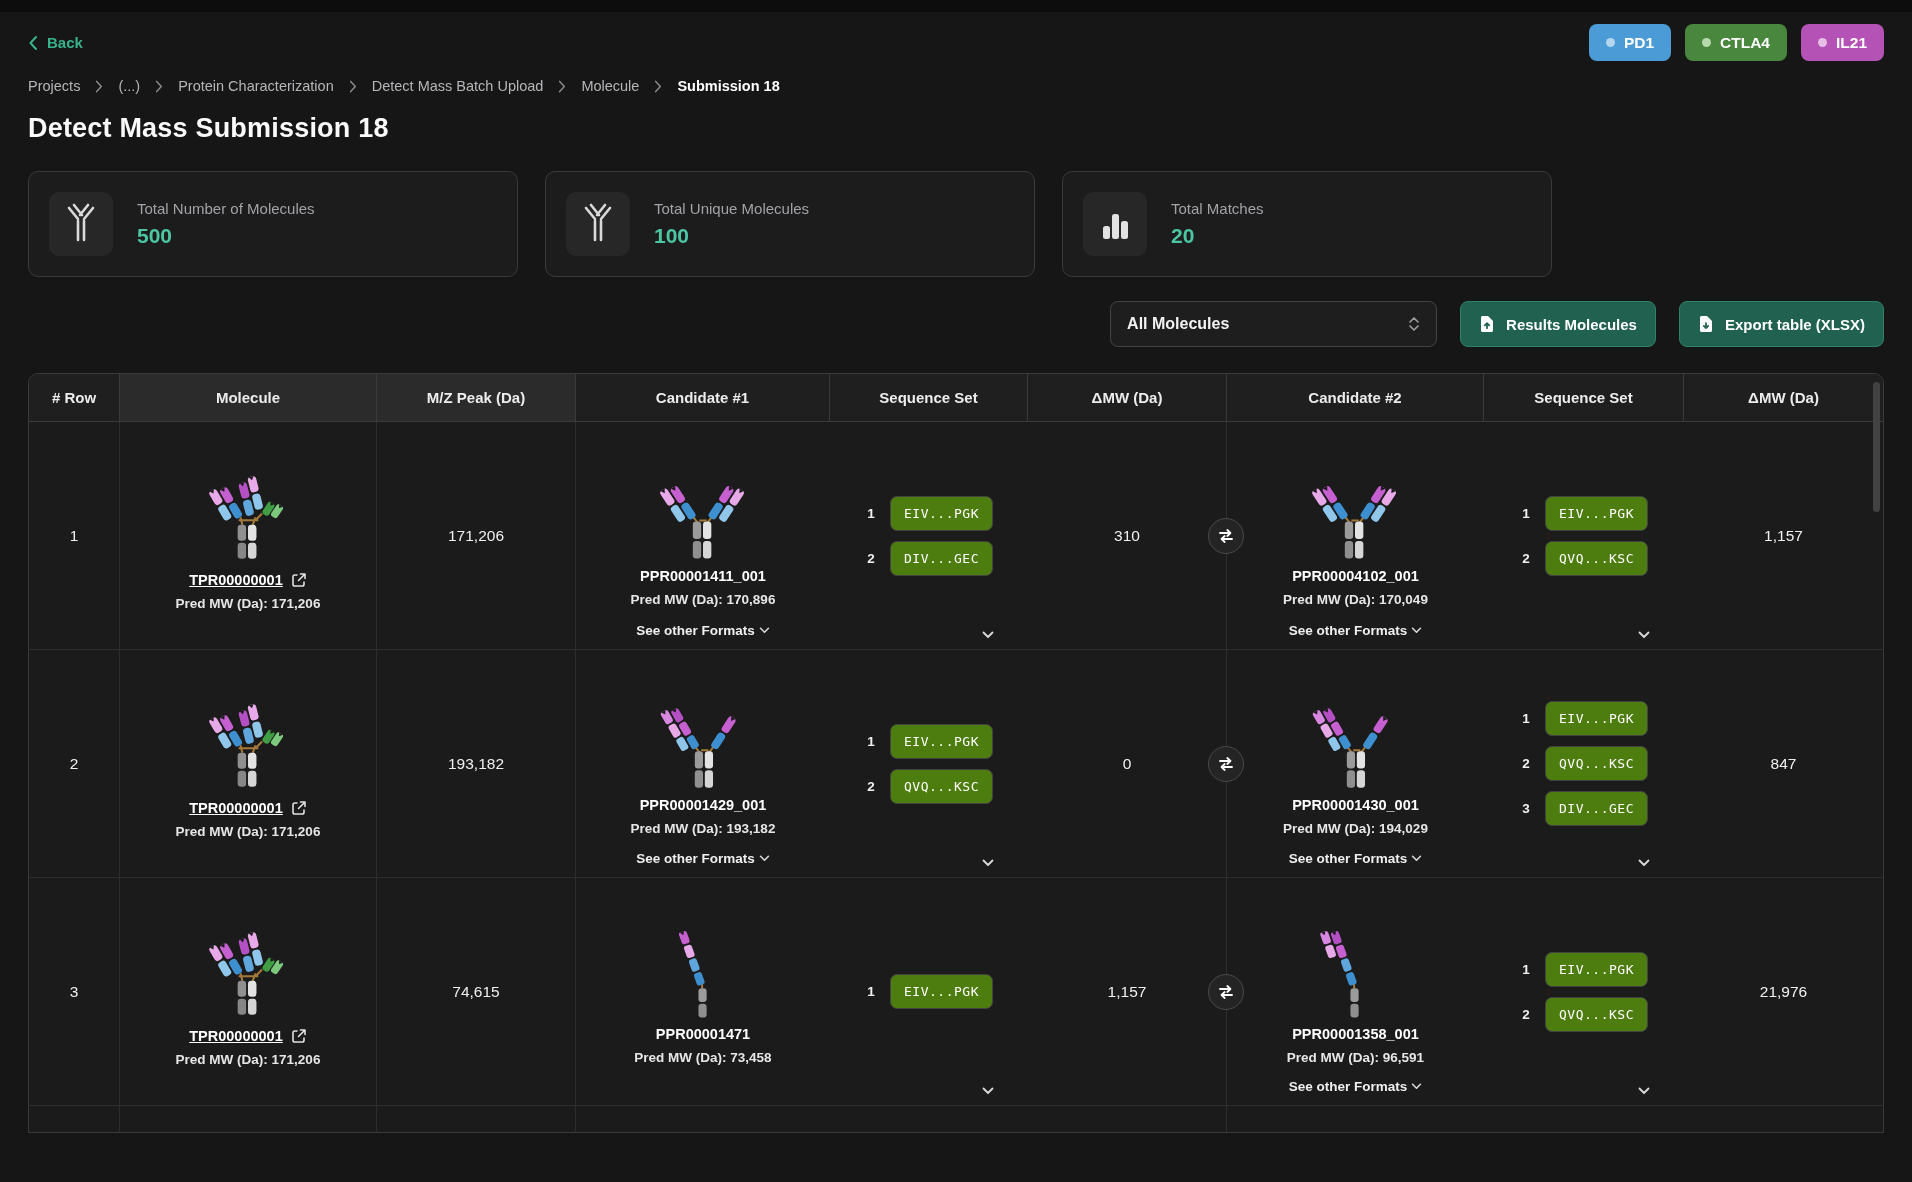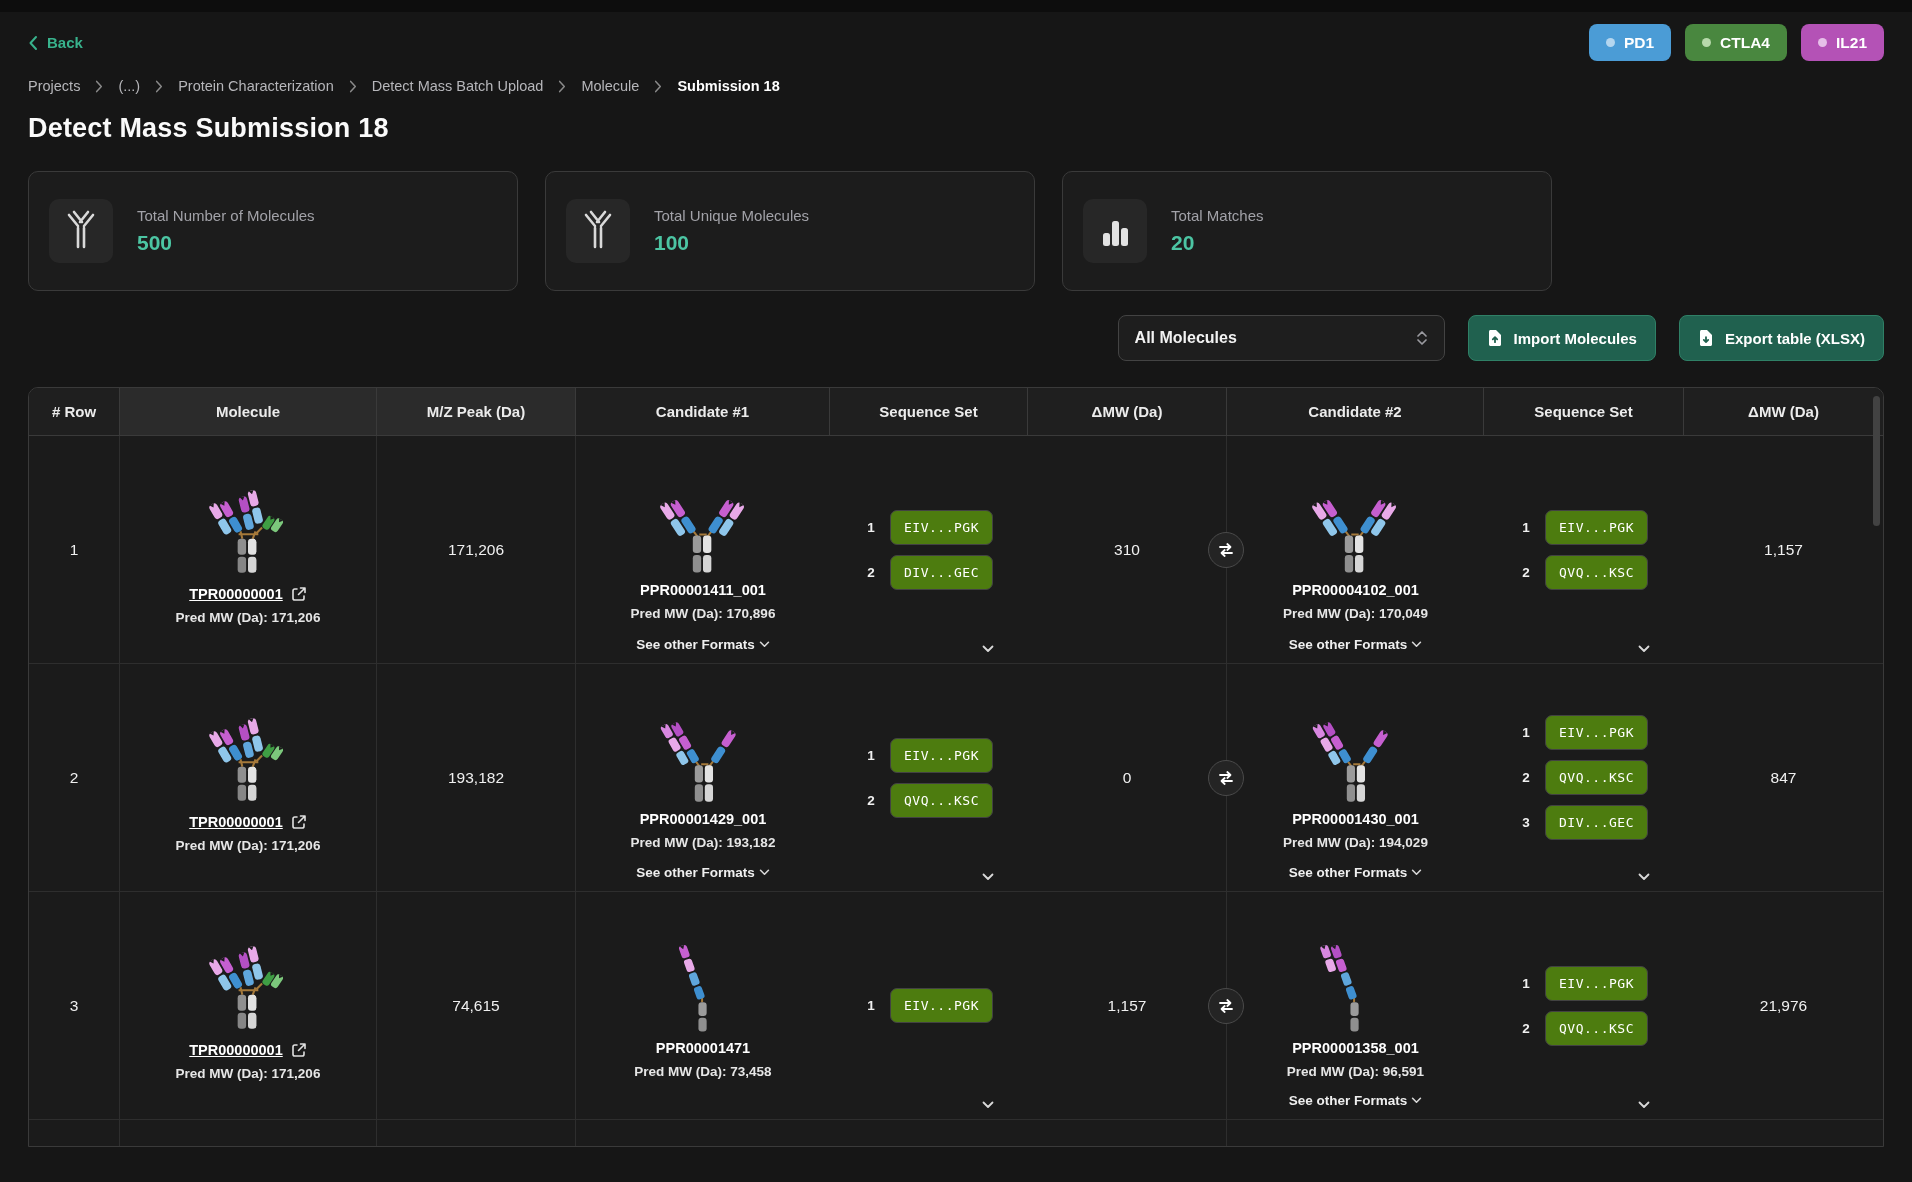--- a/index.html
+++ b/index.html
@@ -23,21 +23,21 @@
   .badge-il21 { background:#b452b6; } .badge-il21 .dot { background:#e6bfe8; }
 
   .breadcrumb { display:flex; align-items:center; gap:15px; padding:17px 28px 0; font-size:14.5px; color:#b6b6ba; }
   .crumb { cursor:pointer; }
   .crumb-current { color:#ffffff; font-weight:700; }
 
   .page-title { padding:19px 28px 0; font-size:27px; font-weight:700; color:#fafafa; letter-spacing:.2px; }
 
   
   .stats { display:flex; gap:27px; padding:27px 28px 0; }
-  .card { width:490px; height:120px; background:#1c1c1c; border:1px solid #3a3a3a; border-radius:10px;
+  .card { width:490px; height:106px; background:#1c1c1c; border:1px solid #3a3a3a; border-radius:10px;
           display:flex; align-items:center; gap:24px; padding:0 20px; }
   .card-icon { width:64px; height:64px; background:#272727; border-radius:10px; flex:0 0 auto;
                display:flex; align-items:center; justify-content:center; }
   .card-label { font-size:15px; color:#a2a2a8; margin-bottom:7px; }
   .card-value { font-size:21px; font-weight:700; color:#4cc5a3; }
 
   
   .controls { display:flex; justify-content:flex-end; align-items:center; gap:23px; padding:24px 28px 0; }
   .select { width:327px; height:46px; background:#1e1e1e; border:1px solid #434343; border-radius:8px;
             display:flex; align-items:center; justify-content:space-between; padding:0 16px;
@@ -309,21 +309,21 @@
   <div class="select">
     <span>All Molecules</span>
     <svg width="12" height="16" viewBox="0 0 12 16">
       <path d="M2 6 6 2l4 4 M2 10 6 14l4-4" stroke="#9a9aa0" stroke-width="1.7" fill="none" stroke-linecap="round" stroke-linejoin="round"></path>
     </svg>
   </div>
   <button class="btn">
     <svg width="16" height="18">
         <use href="#icon-file-up"></use>
       </svg>
-    <span>Import Molecules</span>
+    <span>Results Molecules</span>
   </button>
   <button class="btn">
     <svg width="16" height="18">
         <use href="#icon-file-down"></use>
       </svg>
     <span>Export table (XLSX)</span>
   </button>
 </div>
 
 <div class="table">

